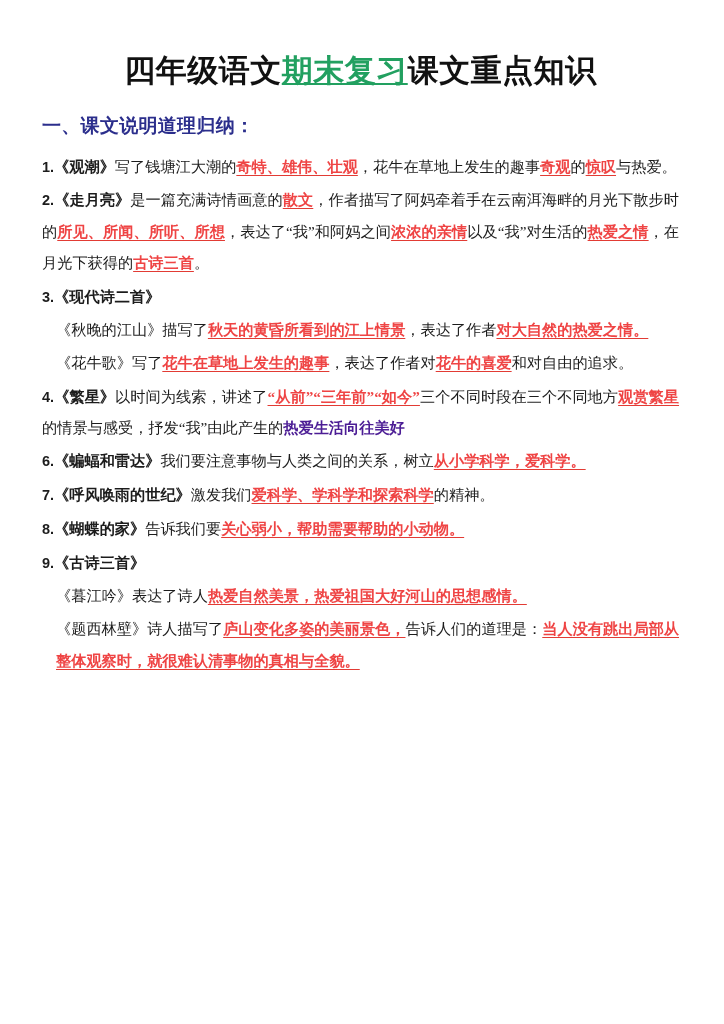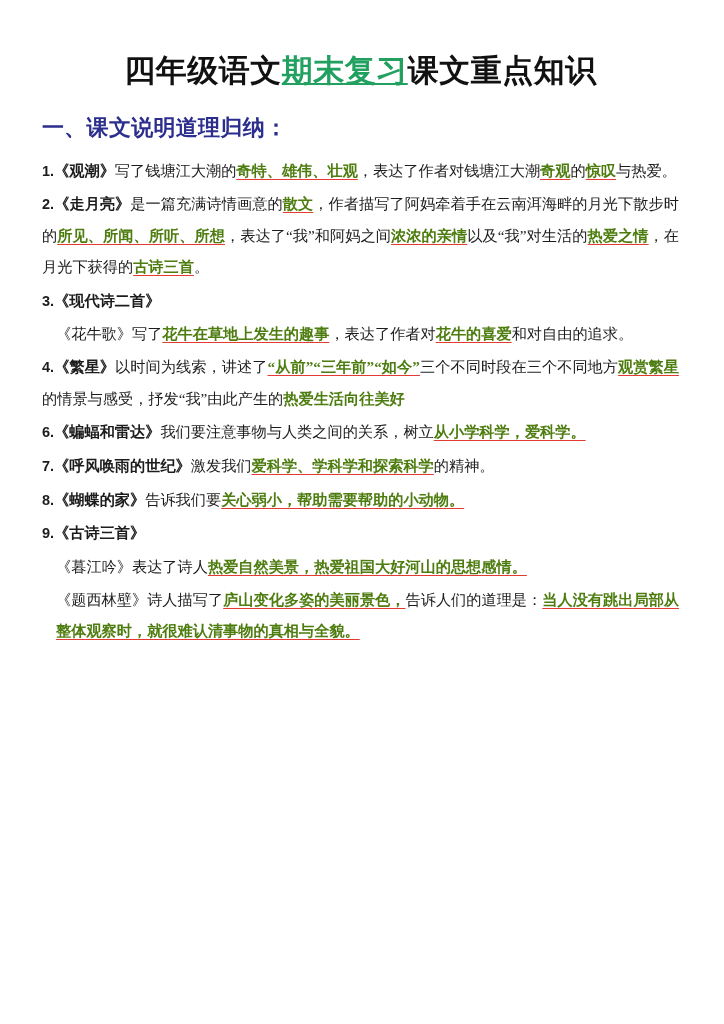--- a/index.html
+++ b/index.html
@@ -40,21 +40,21 @@
     color: #22a060;
     text-decoration: underline;
     text-decoration-color: #22a060;
     text-underline-offset: 2px;
     text-decoration-thickness: 2px;
   }
 
   
   .section-heading {
     font-family: "Liberation Sans", "DejaVu Sans", sans-serif;
-    font-size: 22px;
+    font-size: 19px;
     font-weight: 700;
     color: #2b2e8c;
     margin: 0 0 12px 0;
     letter-spacing: 0.3px;
   }
 
   
   .item {
     font-size: 15.2px;
     line-height: 2.05;
@@ -73,55 +73,58 @@
     font-weight: 700;
     font-size: 14.5px;
   }
   .item .work {
     font-weight: 700;
   }
   .item.sub .work {
     font-weight: 400;
   }
   .r {
-    color: #4d7c0f;
+    color: #ef4444;
     font-weight: 700;
     text-decoration: underline;
     text-decoration-color: #e23b34;
     text-underline-offset: 3px;
     text-decoration-thickness: 1px;
   }
   .rn {
-    color: #4d7c0f;
+    color: #4c1d95;
     font-weight: 700;
   }
 </style>
 </head>
 <body>
 
 <div class="page">
 
   <h1 class="doc-title">
     <span>四年级语文</span><span class="hl-green">期末复习</span><span>课文重点知识</span>
   </h1>
 
   <h2 class="section-heading">一、课文说明道理归纳：</h2>
 
   <p class="item">
-    <span class="num">1.</span><span class="work">《观潮》</span><span>写了钱塘江大潮的</span><span class="r">奇特、雄伟、壮观</span><span>，表达了作者对钱塘江大潮</span><span class="r">奇观</span><span>的</span><span class="r">惊叹</span><span>与热爱。</span>
+    <span class="num">1.</span><span class="work">《观潮》</span><span>写了钱塘江大潮的</span><span class="r">奇特、雄伟、壮观</span><span>，花牛在草地上发生的趣事</span><span class="r">奇观</span><span>的</span><span class="r">惊叹</span><span>与热爱。</span>
   </p>
 
   <p class="item">
     <span class="num">2.</span><span class="work">《走月亮》</span><span>是一篇充满诗情画意的</span><span class="r">散文</span><span>，作者描写了阿妈牵着手在云南洱海畔的月光下散步时的</span><span class="r">所见、所闻、所听、所想</span><span>，表达了“我”和阿妈之间</span><span class="r">浓浓的亲情</span><span>以及“我”对生活的</span><span class="r">热爱之情</span><span>，在月光下获得的</span><span class="r">古诗三首</span><span>。</span>
   </p>
 
   <p class="item">
     <span class="num">3.</span><span class="work">《现代诗二首》</span>
   </p>
 
+  <p class="item sub">
+    <span class="work">《秋晚的江山》</span><span>描写了</span><span class="r">秋天的黄昏所看到的江上情景</span><span>，表达了作者</span><span class="r">对大自然的热爱之情。</span>
+  </p>
 
   <p class="item sub">
     <span class="work">《花牛歌》</span><span>写了</span><span class="r">花牛在草地上发生的趣事</span><span>，表达了作者对</span><span class="r">花牛的喜爱</span><span>和对自由的追求。</span>
   </p>
 
   <p class="item">
     <span class="num">4.</span><span class="work">《繁星》</span><span>以时间为线索，讲述了</span><span class="r">“从前”“三年前”“如今”</span><span>三个不同时段在三个不同地方</span><span class="r">观赏繁星</span><span>的情景与感受，抒发“我”由此产生的</span><span class="rn">热爱生活向往美好</span>
   </p>
 
 

